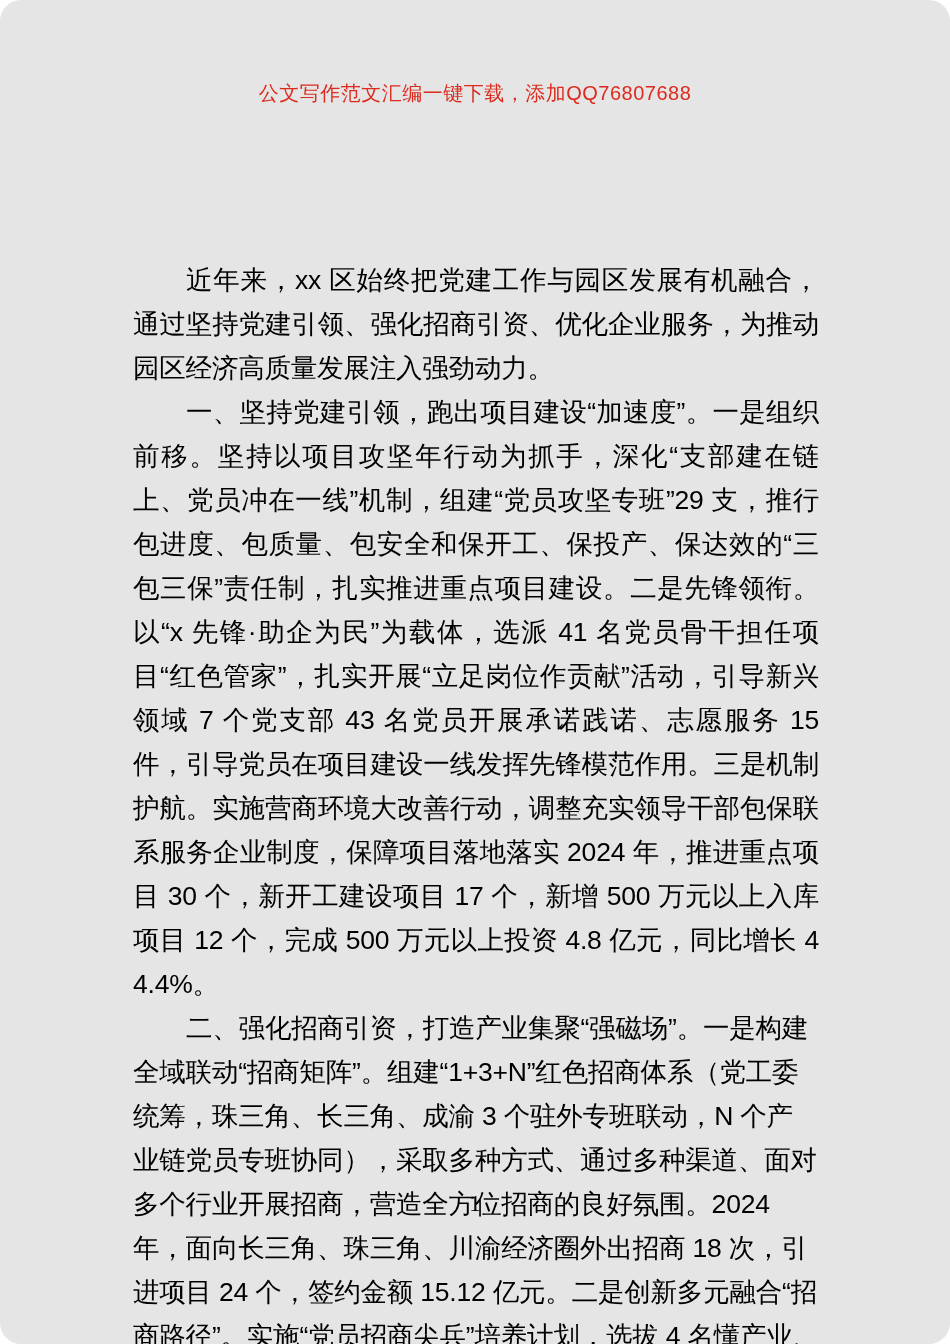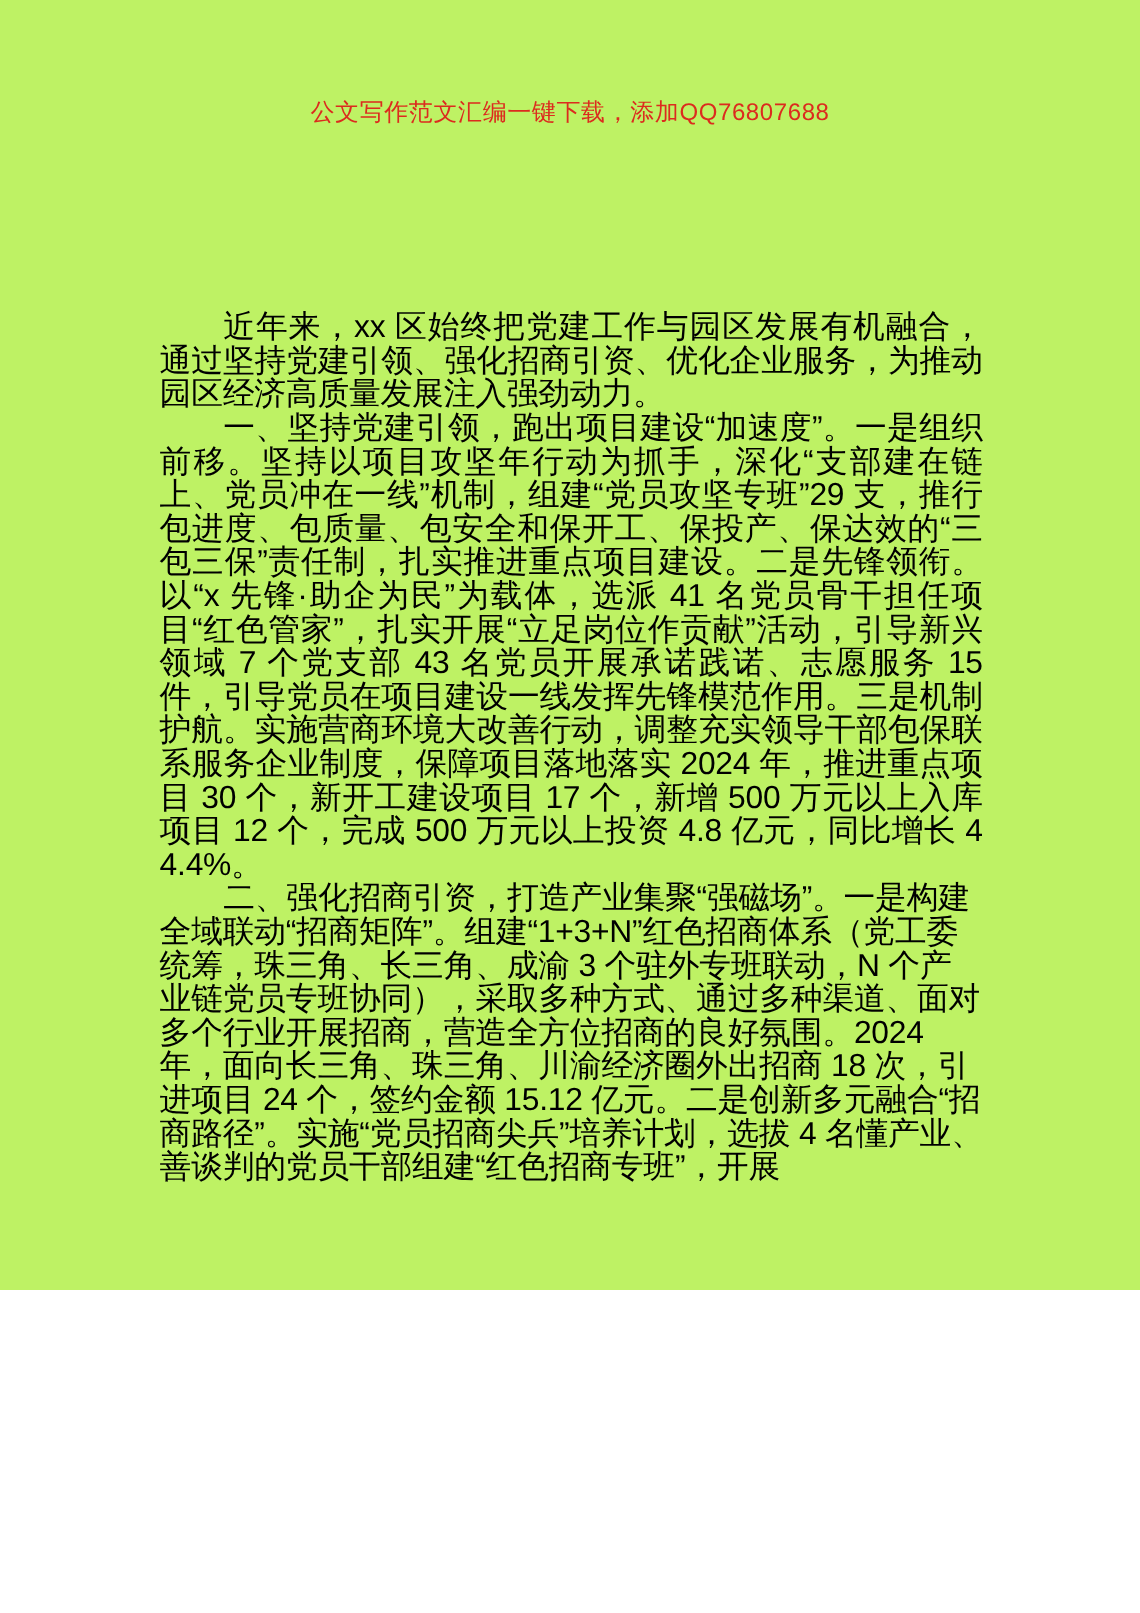--- a/index.html
+++ b/index.html
@@ -4,25 +4,26 @@
 <style>
   html, body {
     margin: 0;
     padding: 0;
     background: #ffffff;
   }
 
   .page {
     position: relative;
     width: 950px;
-    height: 1075px;
-    background: #bef264;
+    height: 1344px;
+    background: #e5e5e5;
     margin: 0 auto;
     overflow: hidden;
     font-family: "Liberation Sans", "DejaVu Sans", sans-serif;
+    border-radius: 21px;
   }
 
   
   .promo-banner {
     position: absolute;
     top: 80px;
     left: 0;
     width: 950px;
     text-align: center;
     color: #dc2b1e;
@@ -51,21 +52,21 @@
   .body-block {
     position: absolute;
     top: 258px;
     left: 133px;
     width: 686px;
   }
 
   .body-par {
     margin: 0;
     font-size: 26.5px;
-    line-height: 28px;
+    line-height: 44px;
     color: #000000;
     text-align: justify;
     text-justify: inter-character;
     text-indent: 53px;
     font-family: "Liberation Sans", "DejaVu Sans", sans-serif;
     letter-spacing: -0.2px;
     word-break: break-all;
   }
 
   .body-par:last-child {

